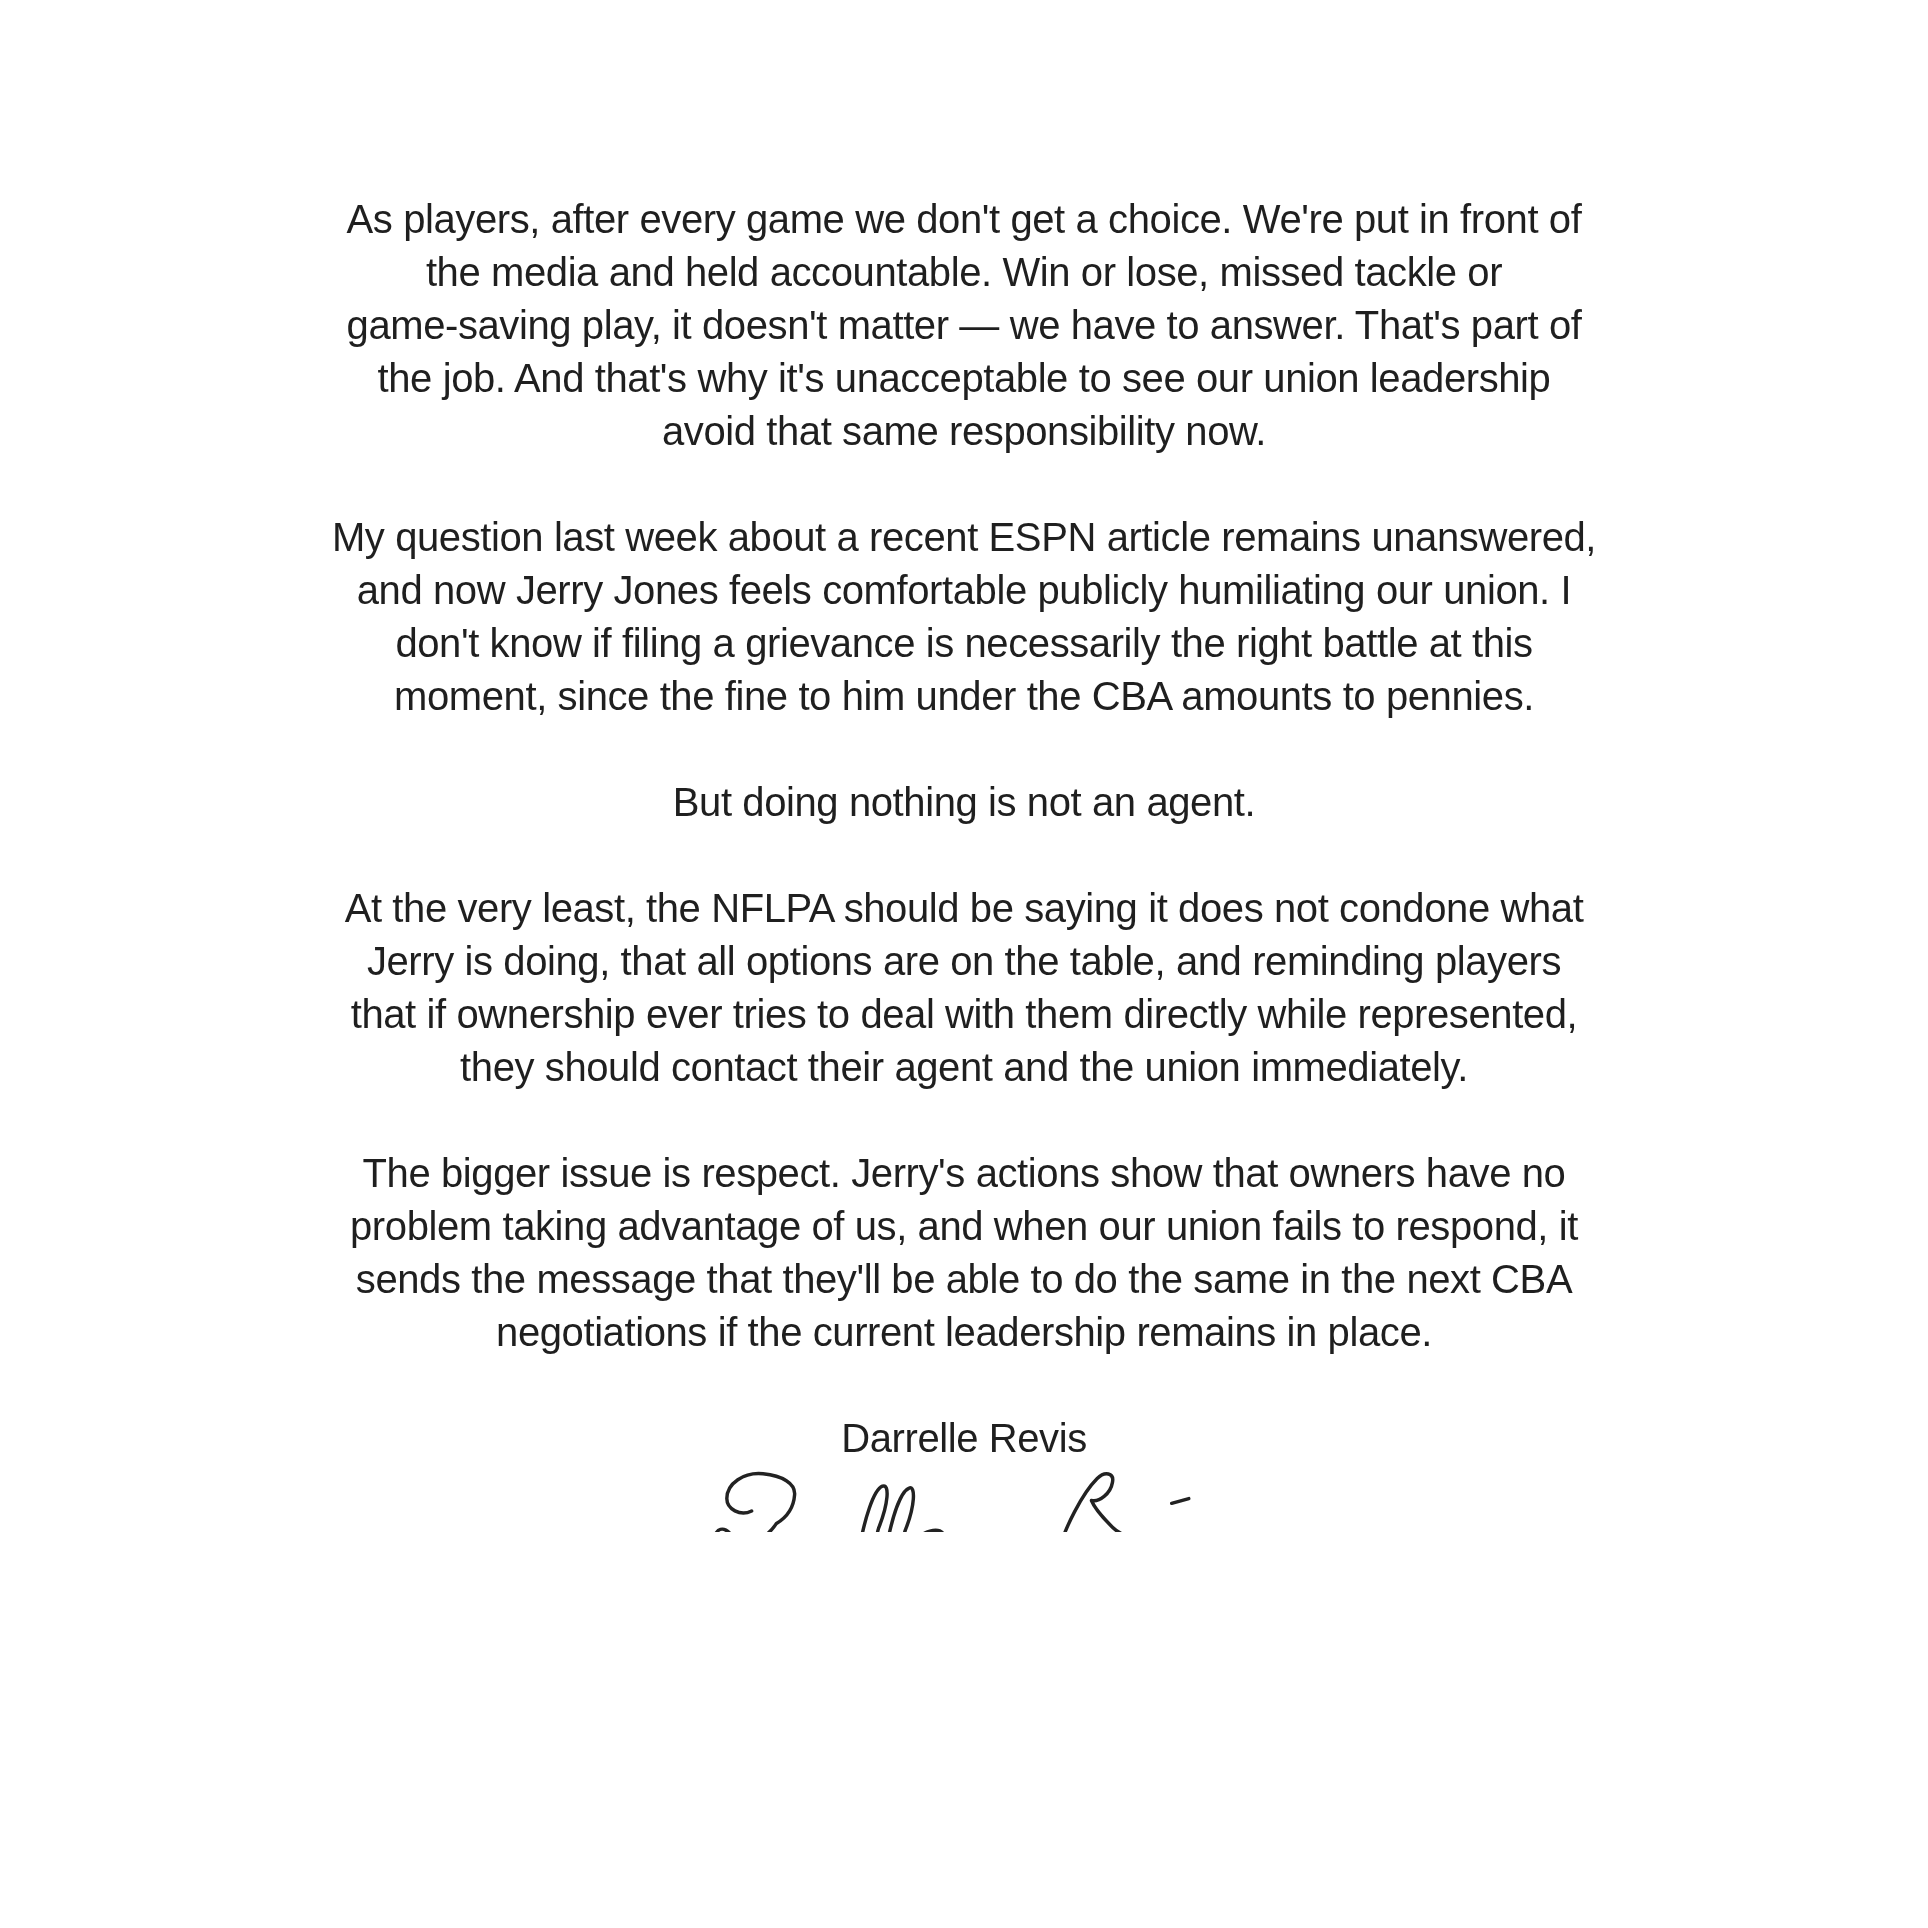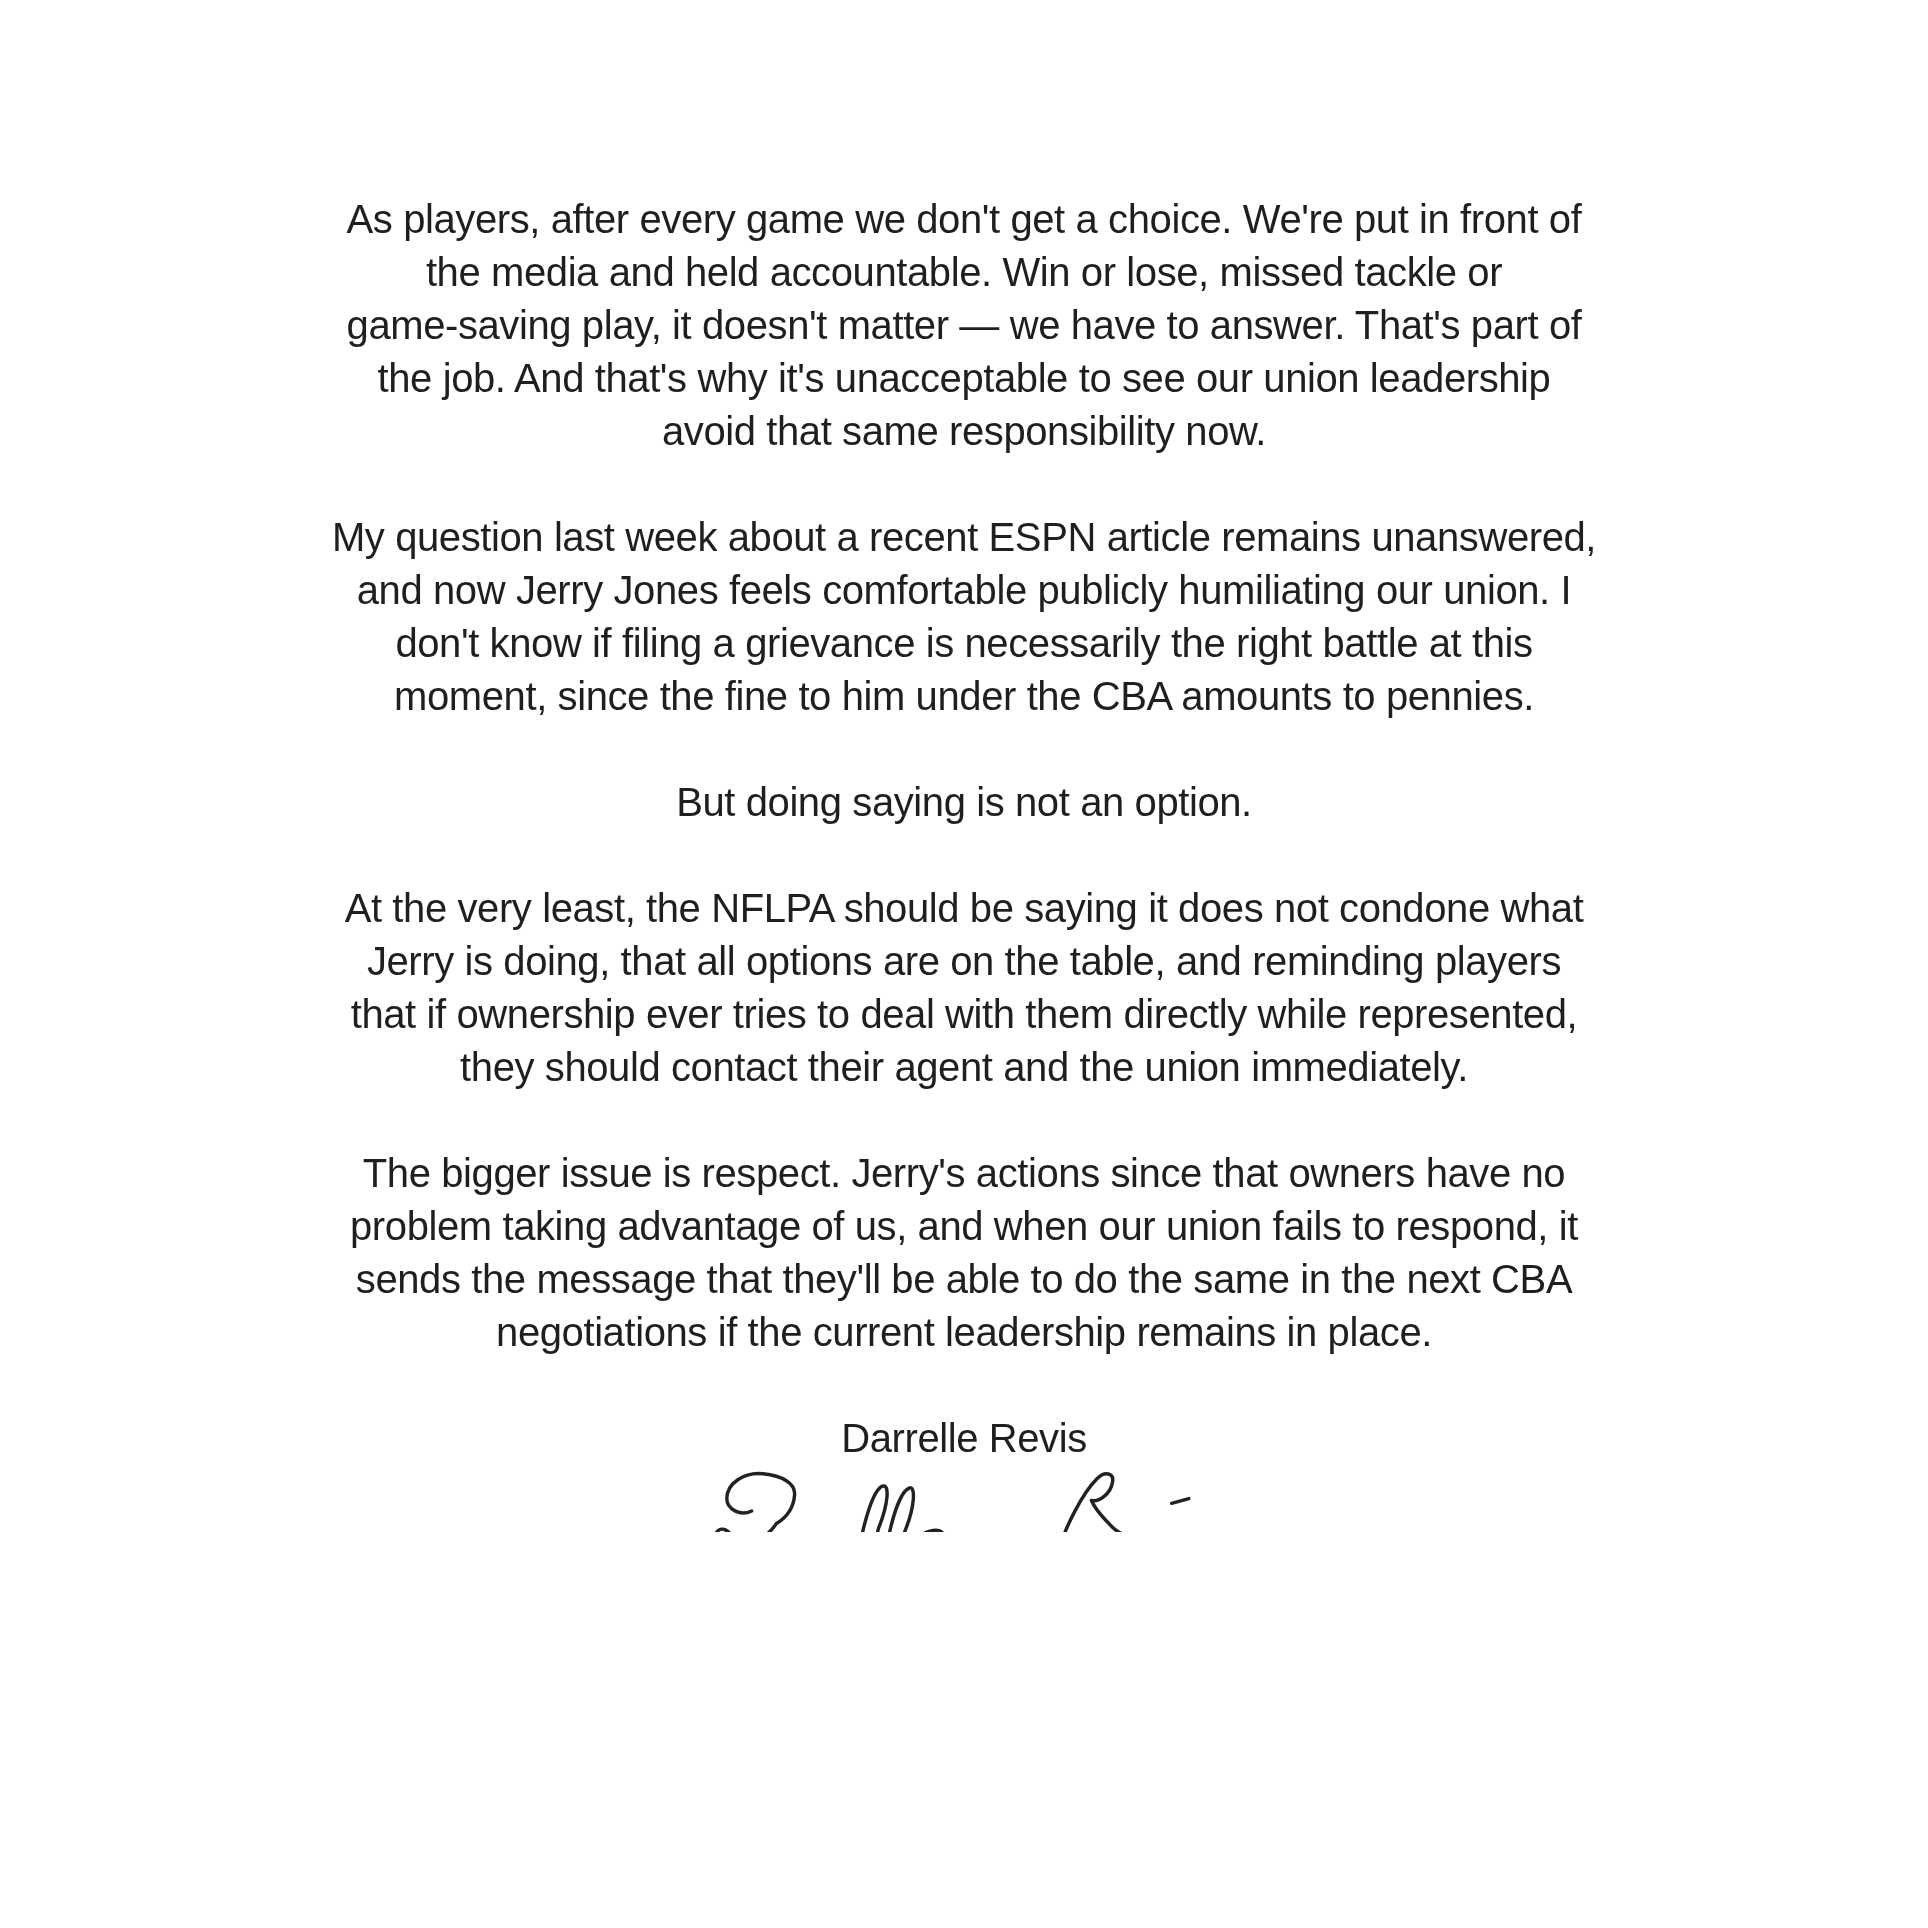--- a/index.html
+++ b/index.html
@@ -65,26 +65,26 @@
 
     <p class="para">As players, after every game we don't get a choice. We're put in front of
 the media and held accountable. Win or lose, missed tackle or
 game-saving play, it doesn't matter — we have to answer. That's part of
 the job. And that's why it's unacceptable to see our union leadership
 avoid that same responsibility now.</p>
     <p class="para">My question last week about a recent ESPN article remains unanswered,
 and now Jerry Jones feels comfortable publicly humiliating our union. I
 don't know if filing a grievance is necessarily the right battle at this
 moment, since the fine to him under the CBA amounts to pennies.</p>
-    <p class="para">But doing saying is not an option.</p>
+    <p class="para">But doing nothing is not an agent.</p>
     <p class="para">At the very least, the NFLPA should be saying it does not condone what
 Jerry is doing, that all options are on the table, and reminding players
 that if ownership ever tries to deal with them directly while represented,
 they should contact their agent and the union immediately.</p>
-    <p class="para">The bigger issue is respect. Jerry's actions since that owners have no
+    <p class="para">The bigger issue is respect. Jerry's actions show that owners have no
 problem taking advantage of us, and when our union fails to respond, it
 sends the message that they'll be able to do the same in the next CBA
 negotiations if the current leadership remains in place.</p>
 
     <div class="signer-name">Darrelle Revis</div>
 
     <div class="signature-wrap">
       <svg viewBox="0 0 530 110" xmlns="http://www.w3.org/2000/svg" aria-hidden="true">
 
         <path class="sig-stroke" d="M42 44

